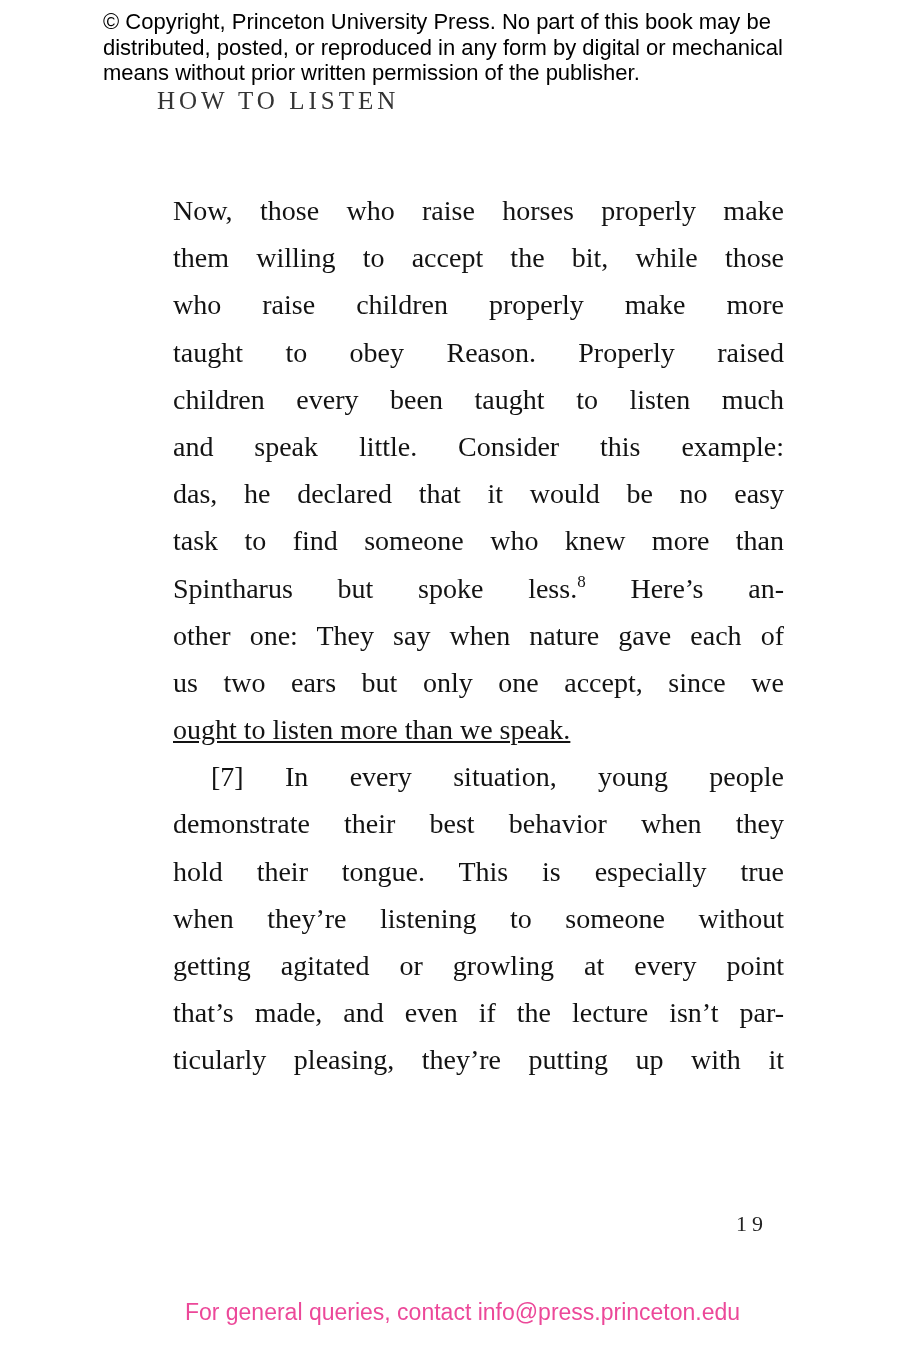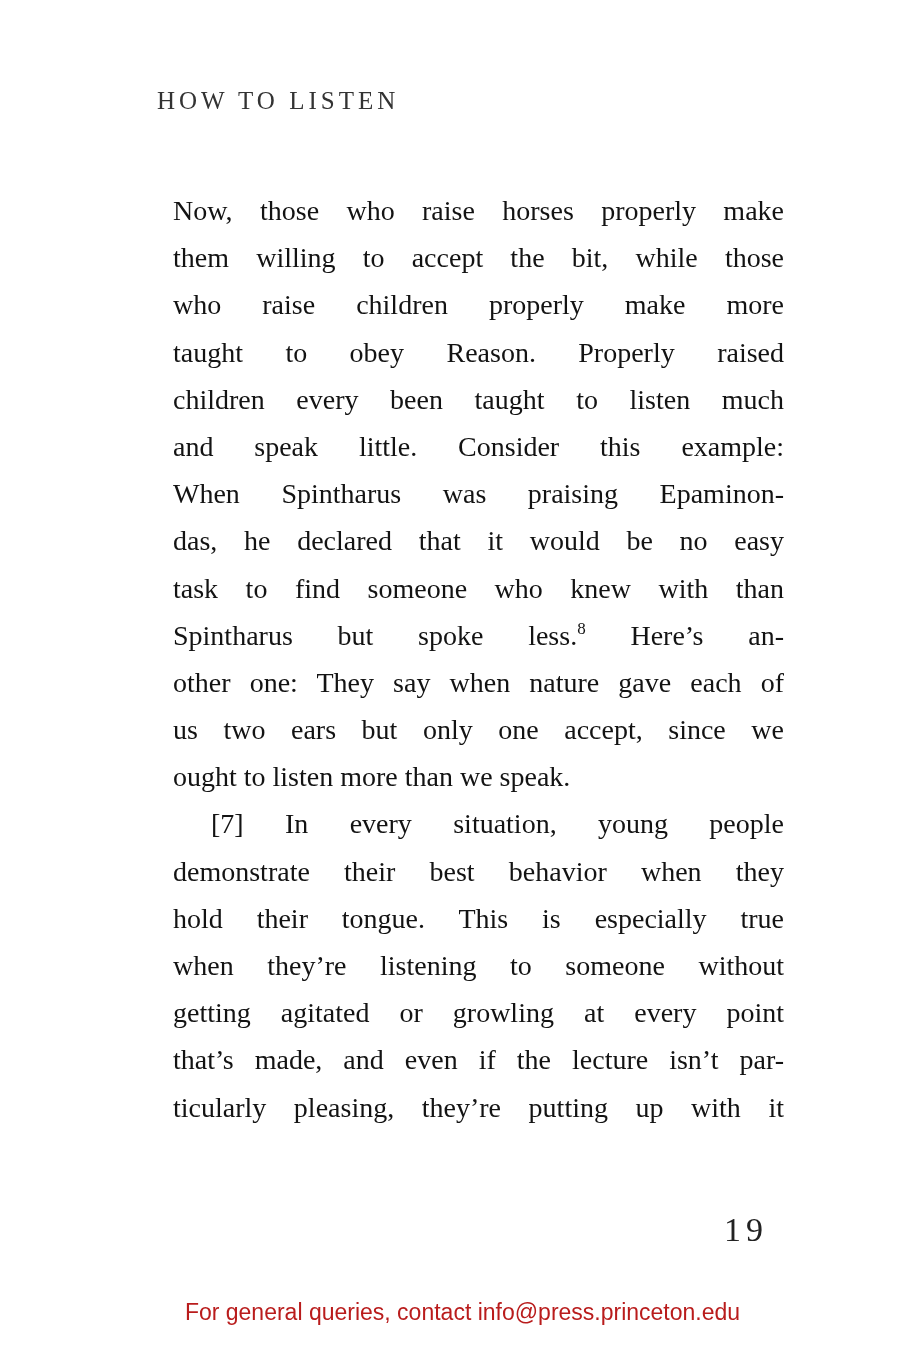--- a/index.html
+++ b/index.html
@@ -48,69 +48,74 @@
     text-align: justify;
     text-align-last: justify;
     -moz-text-align-last: justify;
     height: 47.2px;
     overflow: hidden;
     white-space: nowrap;
   }
   .line.last {
     text-align: right;
     text-align-last: left;
+    text-decoration: underline;
   }
   .line.indent {
     padding-left: 38px;
   }
   .footnote-sup {
     font-size: 17px;
     vertical-align: 11px;
     line-height: 0;
   }
   .page-number {
     position: absolute;
     left: 157px;
     top: 1211px;
     width: 611px;
     text-align: right;
-    font-size: 34px;
+    font-size: 22px;
     letter-spacing: 5px;
     color: #222222;
   }
   .footer {
     position: absolute;
     left: 157px;
     top: 1299px;
     width: 611px;
     text-align: center;
     font-family: "Liberation Sans", sans-serif;
     font-size: 23px;
-    color: #b91c1c;
+    color: #ec4899;
     white-space: nowrap;
   }
 </style>
 </head>
 <body>
 
 <div class="page">
 
+  <div class="copyright">
+    <div>© Copyright, Princeton University Press. No part of this book may be</div>
+    <div>distributed, posted, or reproduced in any form by digital or mechanical</div>
+    <div>means without prior written permission of the publisher.</div>
+  </div>
 
   <div class="running-head">HOW TO LISTEN</div>
 
   <div class="body-text">
     <div class="line">Now, those who raise horses properly make</div>
     <div class="line">them willing to accept the bit, while those</div>
     <div class="line">who raise children properly make more</div>
     <div class="line">taught to obey Reason. Properly raised</div>
     <div class="line">children every been taught to listen much</div>
     <div class="line">and speak little. Consider this example:</div>
-    <div class="line">When Spintharus was praising Epaminon-</div>
     <div class="line">das, he declared that it would be no easy</div>
-    <div class="line">task to find someone who knew with than</div>
+    <div class="line">task to find someone who knew more than</div>
     <div class="line"><span>Spintharus but spoke less.</span><sup class="footnote-sup">8</sup><span> Here’s an-</span></div>
     <div class="line">other one: They say when nature gave each of</div>
     <div class="line">us two ears but only one accept, since we</div>
     <div class="line last">ought to listen more than we speak.</div>
     <div class="line indent">[7] In every situation, young people</div>
     <div class="line">demonstrate their best behavior when they</div>
     <div class="line">hold their tongue. This is especially true</div>
     <div class="line">when they’re listening to someone without</div>
     <div class="line">getting agitated or growling at every point</div>
     <div class="line">that’s made, and even if the lecture isn’t par-</div>

